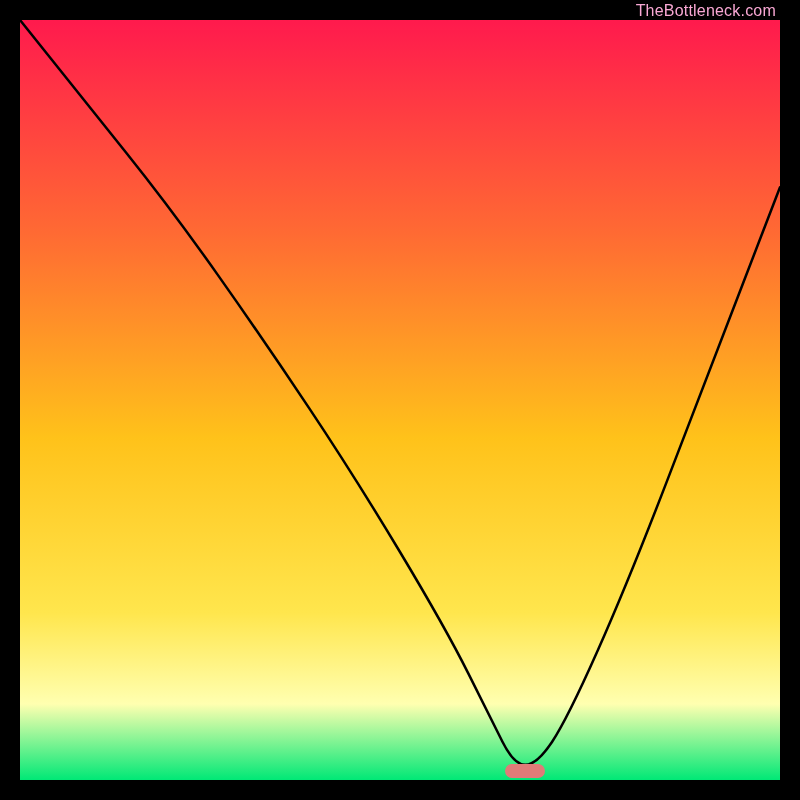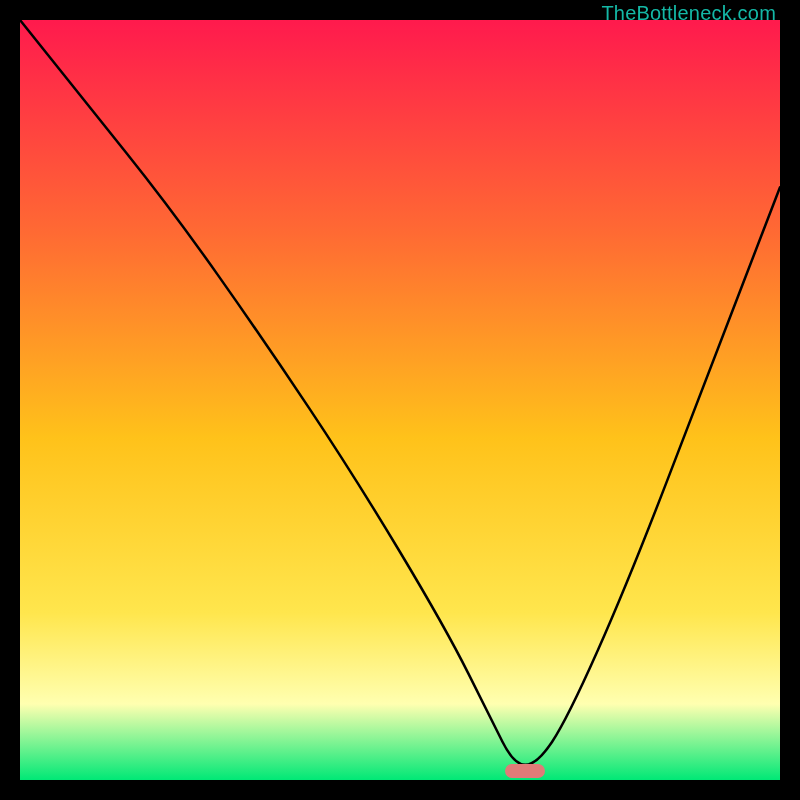--- a/index.html
+++ b/index.html
@@ -31,22 +31,22 @@
     position: absolute;
     left: 0;
     top: 0;
     width: 100%;
     height: 100%;
   }
   .watermark {
     position: absolute;
     top: 2px;
     right: 24px;
-    color: #14b8a6;
-    font-size: 20px;
+    color: #f9a8d4;
+    font-size: 16px;
     font-weight: 500;
     letter-spacing: 0.2px;
   }
   .curve-svg {
     position: absolute;
     left: 0;
     top: 0;
     width: 100%;
     height: 100%;
   }

